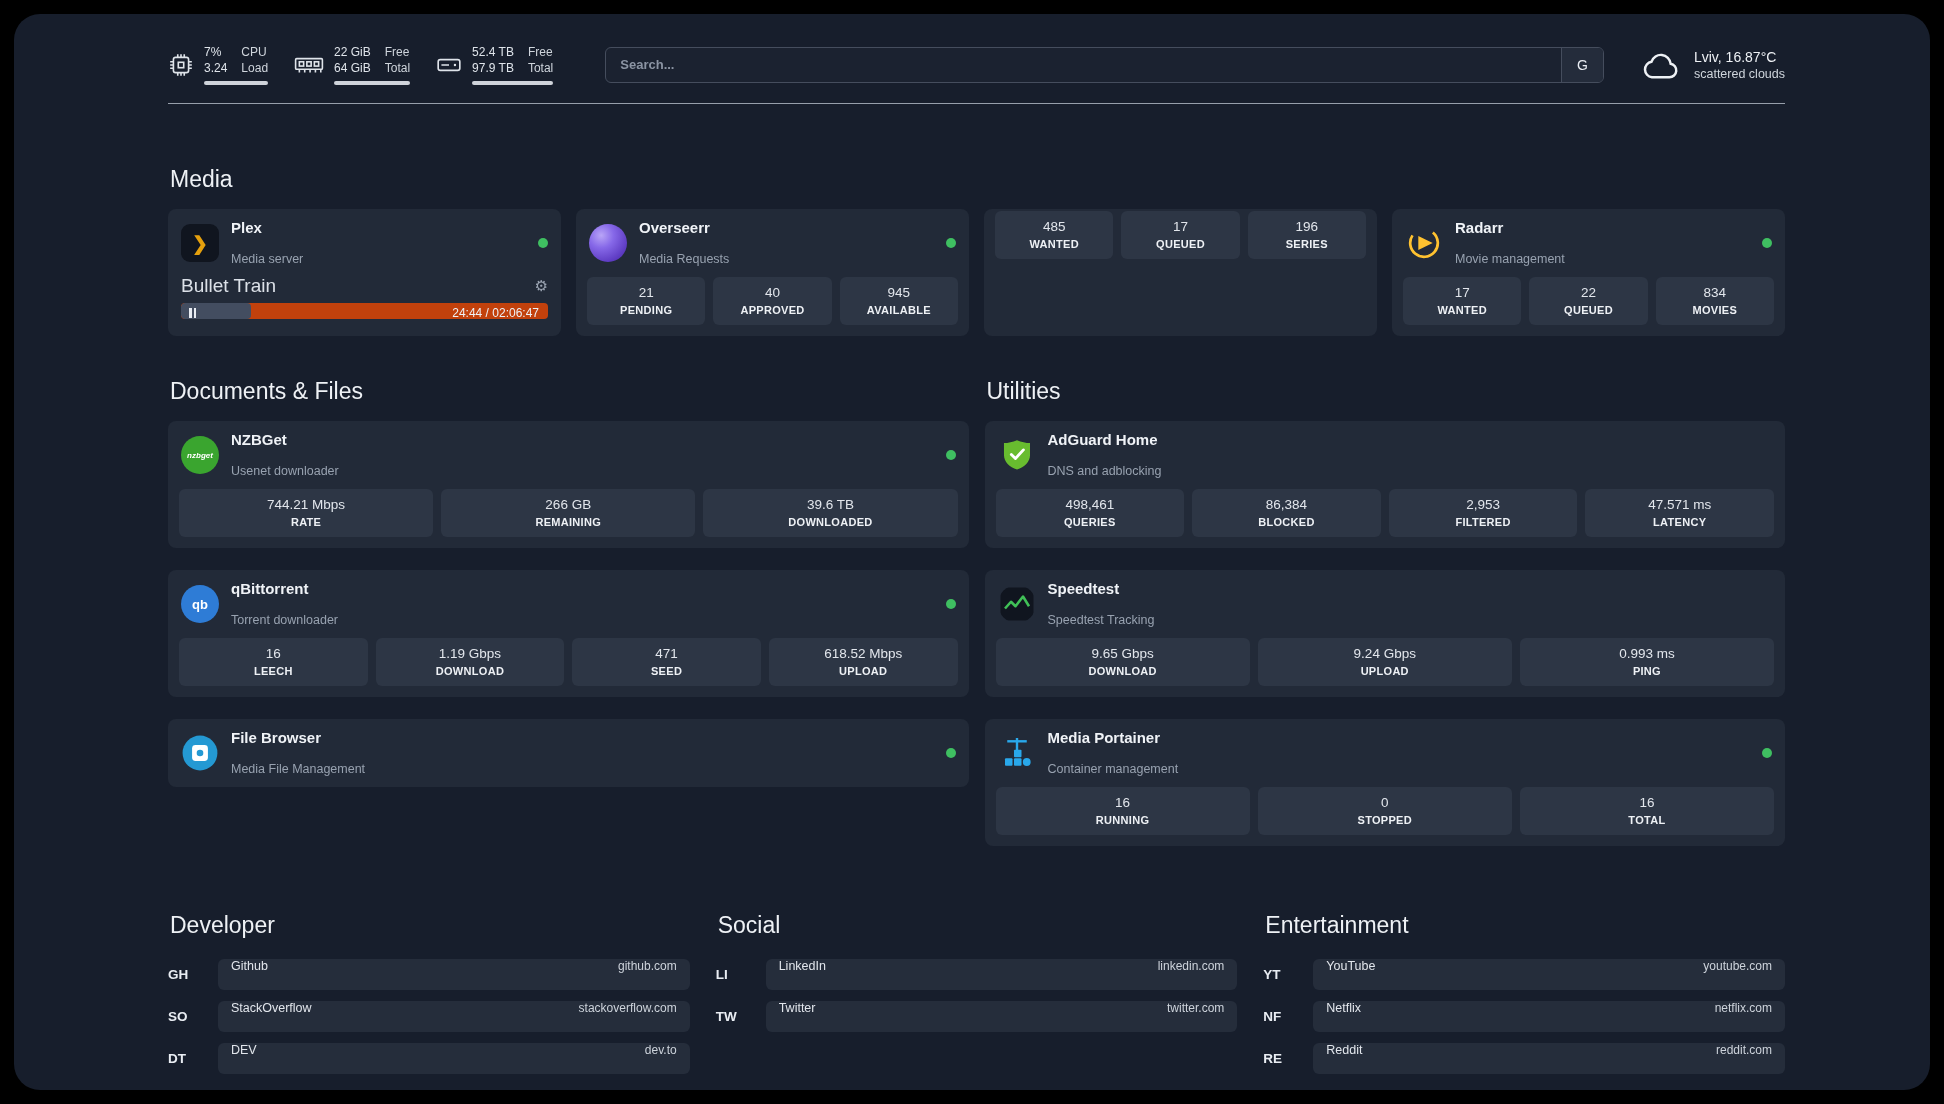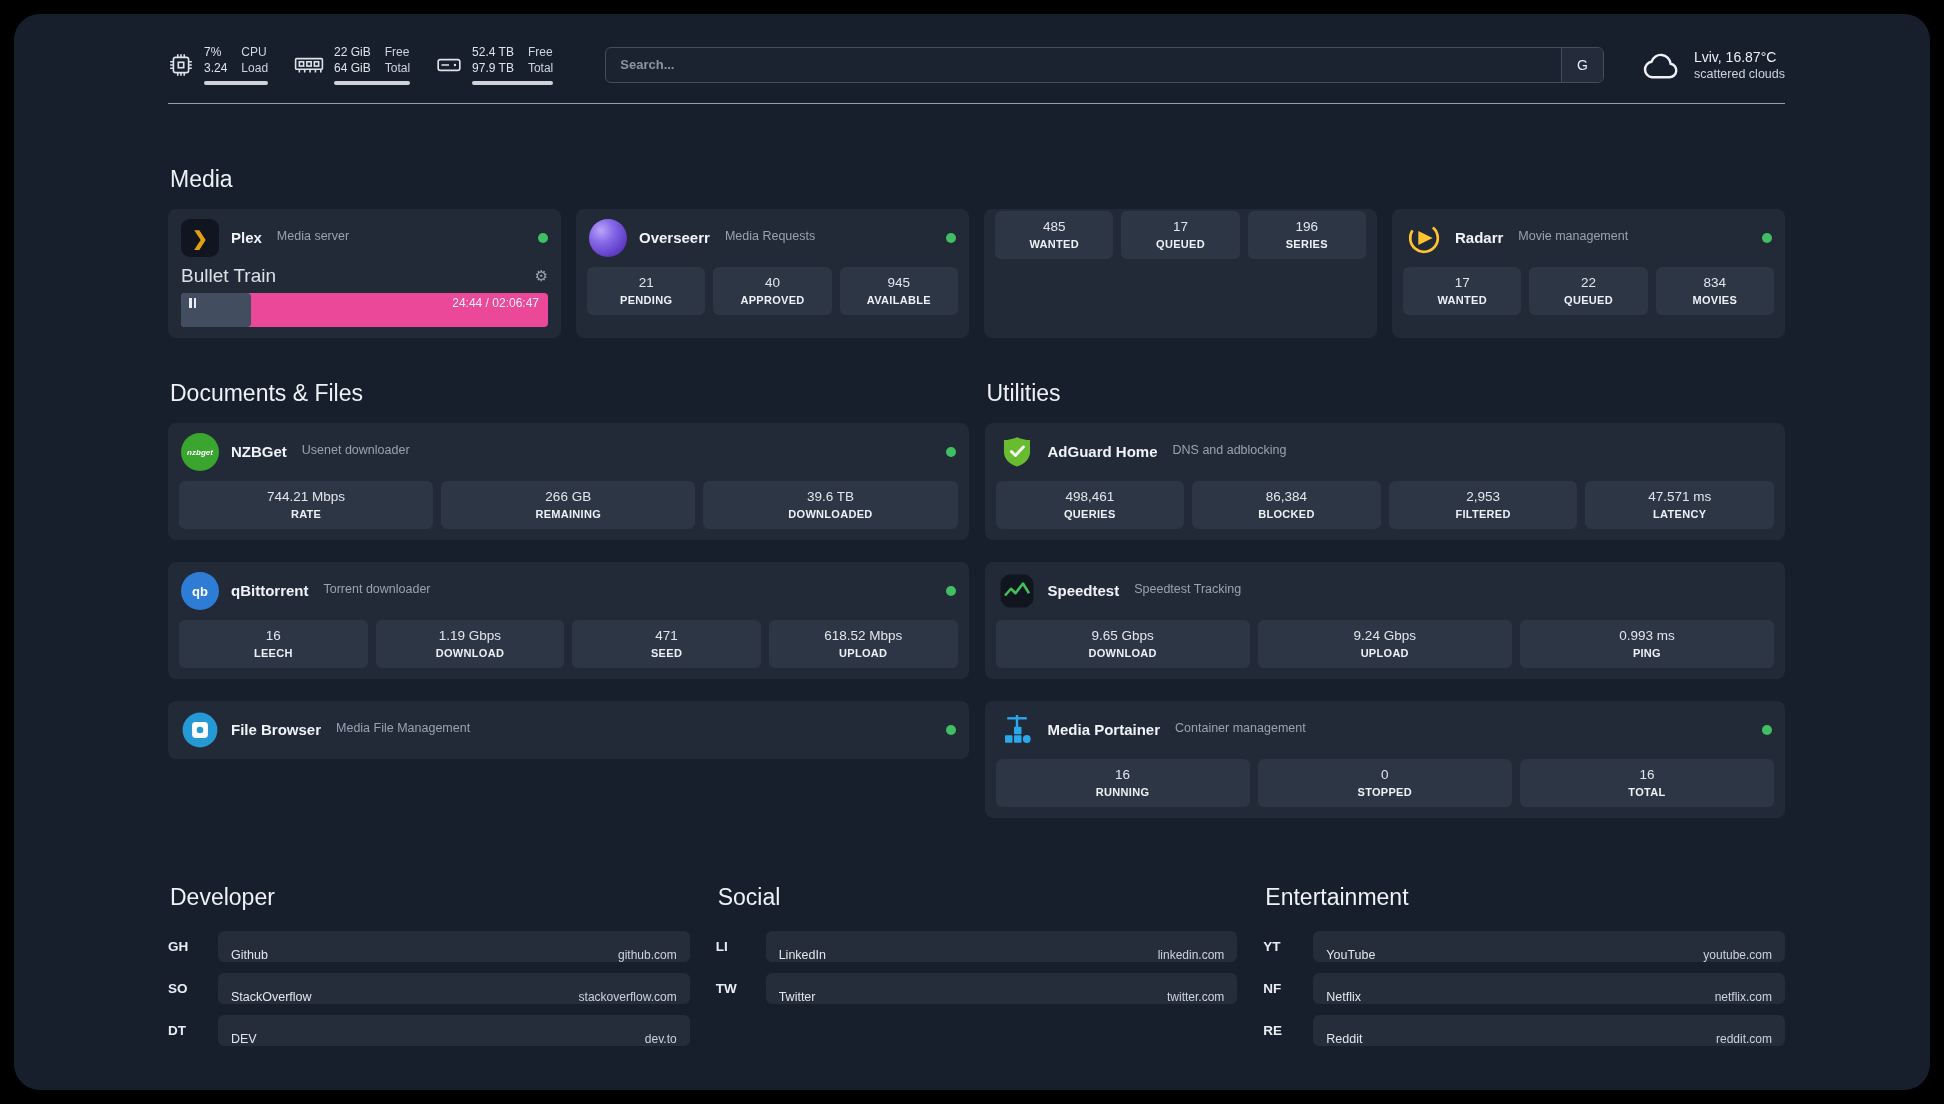--- a/index.html
+++ b/index.html
@@ -44,21 +44,21 @@
   
   .sec-title { font-size:23px; font-weight:400; color:#eef1f5; margin:0 0 16px 2px; }
   .media-title { margin-top:62px; }
 
   .media-grid { display:grid; grid-template-columns:repeat(4,1fr); gap:15px; }
   .two-col { display:grid; grid-template-columns:1fr 1fr; gap:16px; margin-top:42px; }
   .col-stack { display:flex; flex-direction:column; gap:22px; }
 
   .card { background:#222a38; border-radius:8px; cursor:pointer; }
   .card-head { display:flex; align-items:center; gap:12px; padding:10px 13px 8px; }
-  .head-text { display:flex; flex-direction:row; gap:15px; }
+  .head-text { display:flex; flex-direction:column; gap:15px; }
   .app-name { font-size:15px; font-weight:600; color:#f0f3f7; line-height:18px; }
   .app-sub  { font-size:12.5px; color:#98a2b0; line-height:15px; }
   .status-dot { width:10px; height:10px; border-radius:50%; background:#3fbf61; margin-left:auto; }
 
   .stats { display:flex; gap:8px; padding:2px 11px 11px; }
   .tile { flex:1; background:#2d3645; border-radius:6px; text-align:center; padding:7px 4px 8px; }
   .tile-v { font-size:13.5px; color:#e2e6ec; line-height:17px; }
   .tile-l { font-size:11px; font-weight:700; color:#eef1f5; letter-spacing:.3px; line-height:14px; margin-top:2px; }
 
   
@@ -71,33 +71,33 @@
   .nzbget { background:#3aa52f; }
   .nzbget span { color:#fff; font-size:8px; font-weight:700; font-style:italic; }
   .qbit { background:#2e7cd6; }
   .qbit span { color:#fff; font-size:13px; font-weight:700; }
 
   
   .plex-body { padding:0 13px 11px; }
   .np-row { display:flex; align-items:center; justify-content:space-between; }
   .np-title { font-size:19px; color:#dce1e8; }
   .gear { font-size:15px; color:#9aa3b1; cursor:pointer; }
-  .np-bar { position:relative; margin-top:6px; height:34px; background:#ec4899; border-radius:4px; overflow:hidden; }
+  .np-bar { position:relative; margin-top:6px; height:16px; background:#c2410c; border-radius:4px; overflow:hidden; }
   .np-fill { position:absolute; left:0; top:0; bottom:0; background:#434d60; border-radius:4px; }
   .pause { position:absolute; left:8px; top:5px; display:flex; gap:2px; z-index:2; cursor:pointer; }
   .pause i { display:block; width:2.5px; height:10px; background:#e9edf3; }
   .np-time { position:absolute; right:9px; top:0; line-height:20px; font-size:12px; color:#eef1f5; z-index:2; }
 
   
   .bookmarks { display:grid; grid-template-columns:1fr 1fr 1fr; gap:26px; margin-top:66px; }
   .bm-col .sec-title { margin-bottom:20px; }
   .bm-rows { display:flex; flex-direction:column; gap:11px; }
   .bm-row { display:flex; align-items:center; gap:14px; }
   .bm-abbr { width:36px; flex:none; font-size:13.5px; font-weight:700; color:#e9edf3; }
-  .bm-pill { flex:1; height:31px; display:flex; align-items:flex-end; justify-content:space-between;
+  .bm-pill { flex:1; height:31px; display:flex; align-items:flex-start; justify-content:space-between;
     background:#252d3b; border-radius:6px; padding:0 13px; cursor:pointer; }
   .bm-name { font-size:12.5px; color:#e2e6ec; }
   .bm-domain { font-size:12px; color:#cdd3db; }
 </style>
 </head>
 <body>
 
 <div class="app">
 <div class="content">
 

